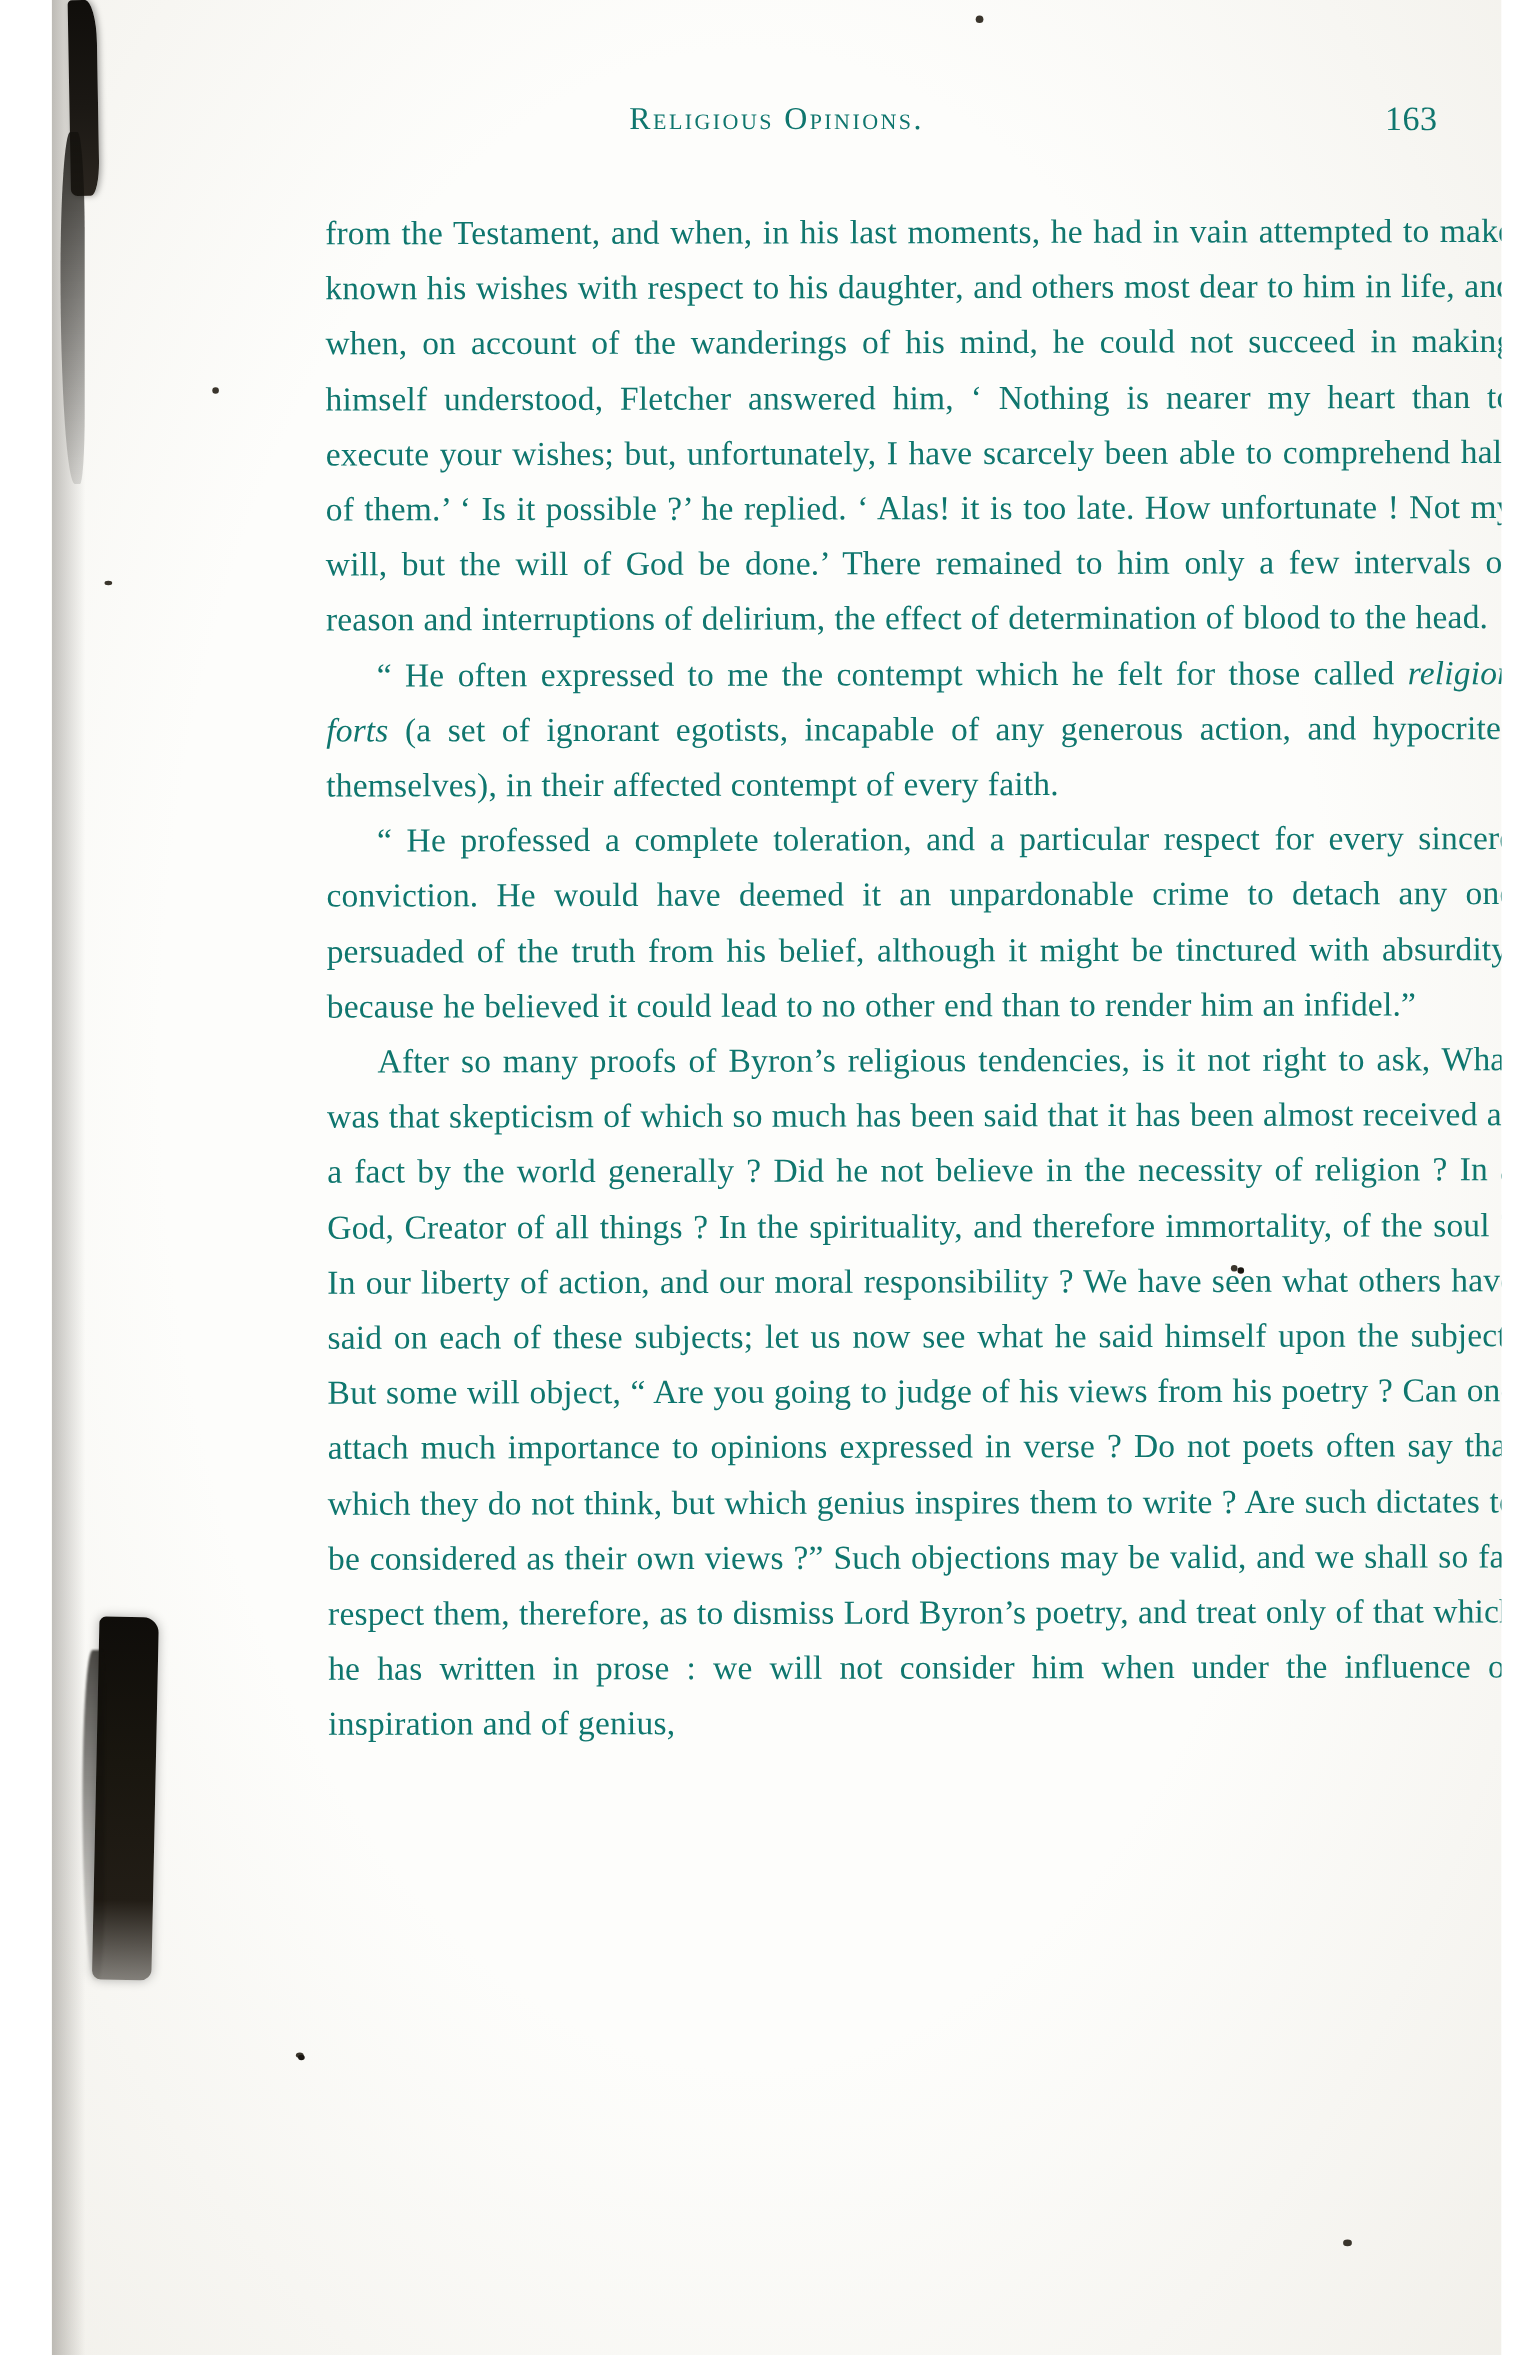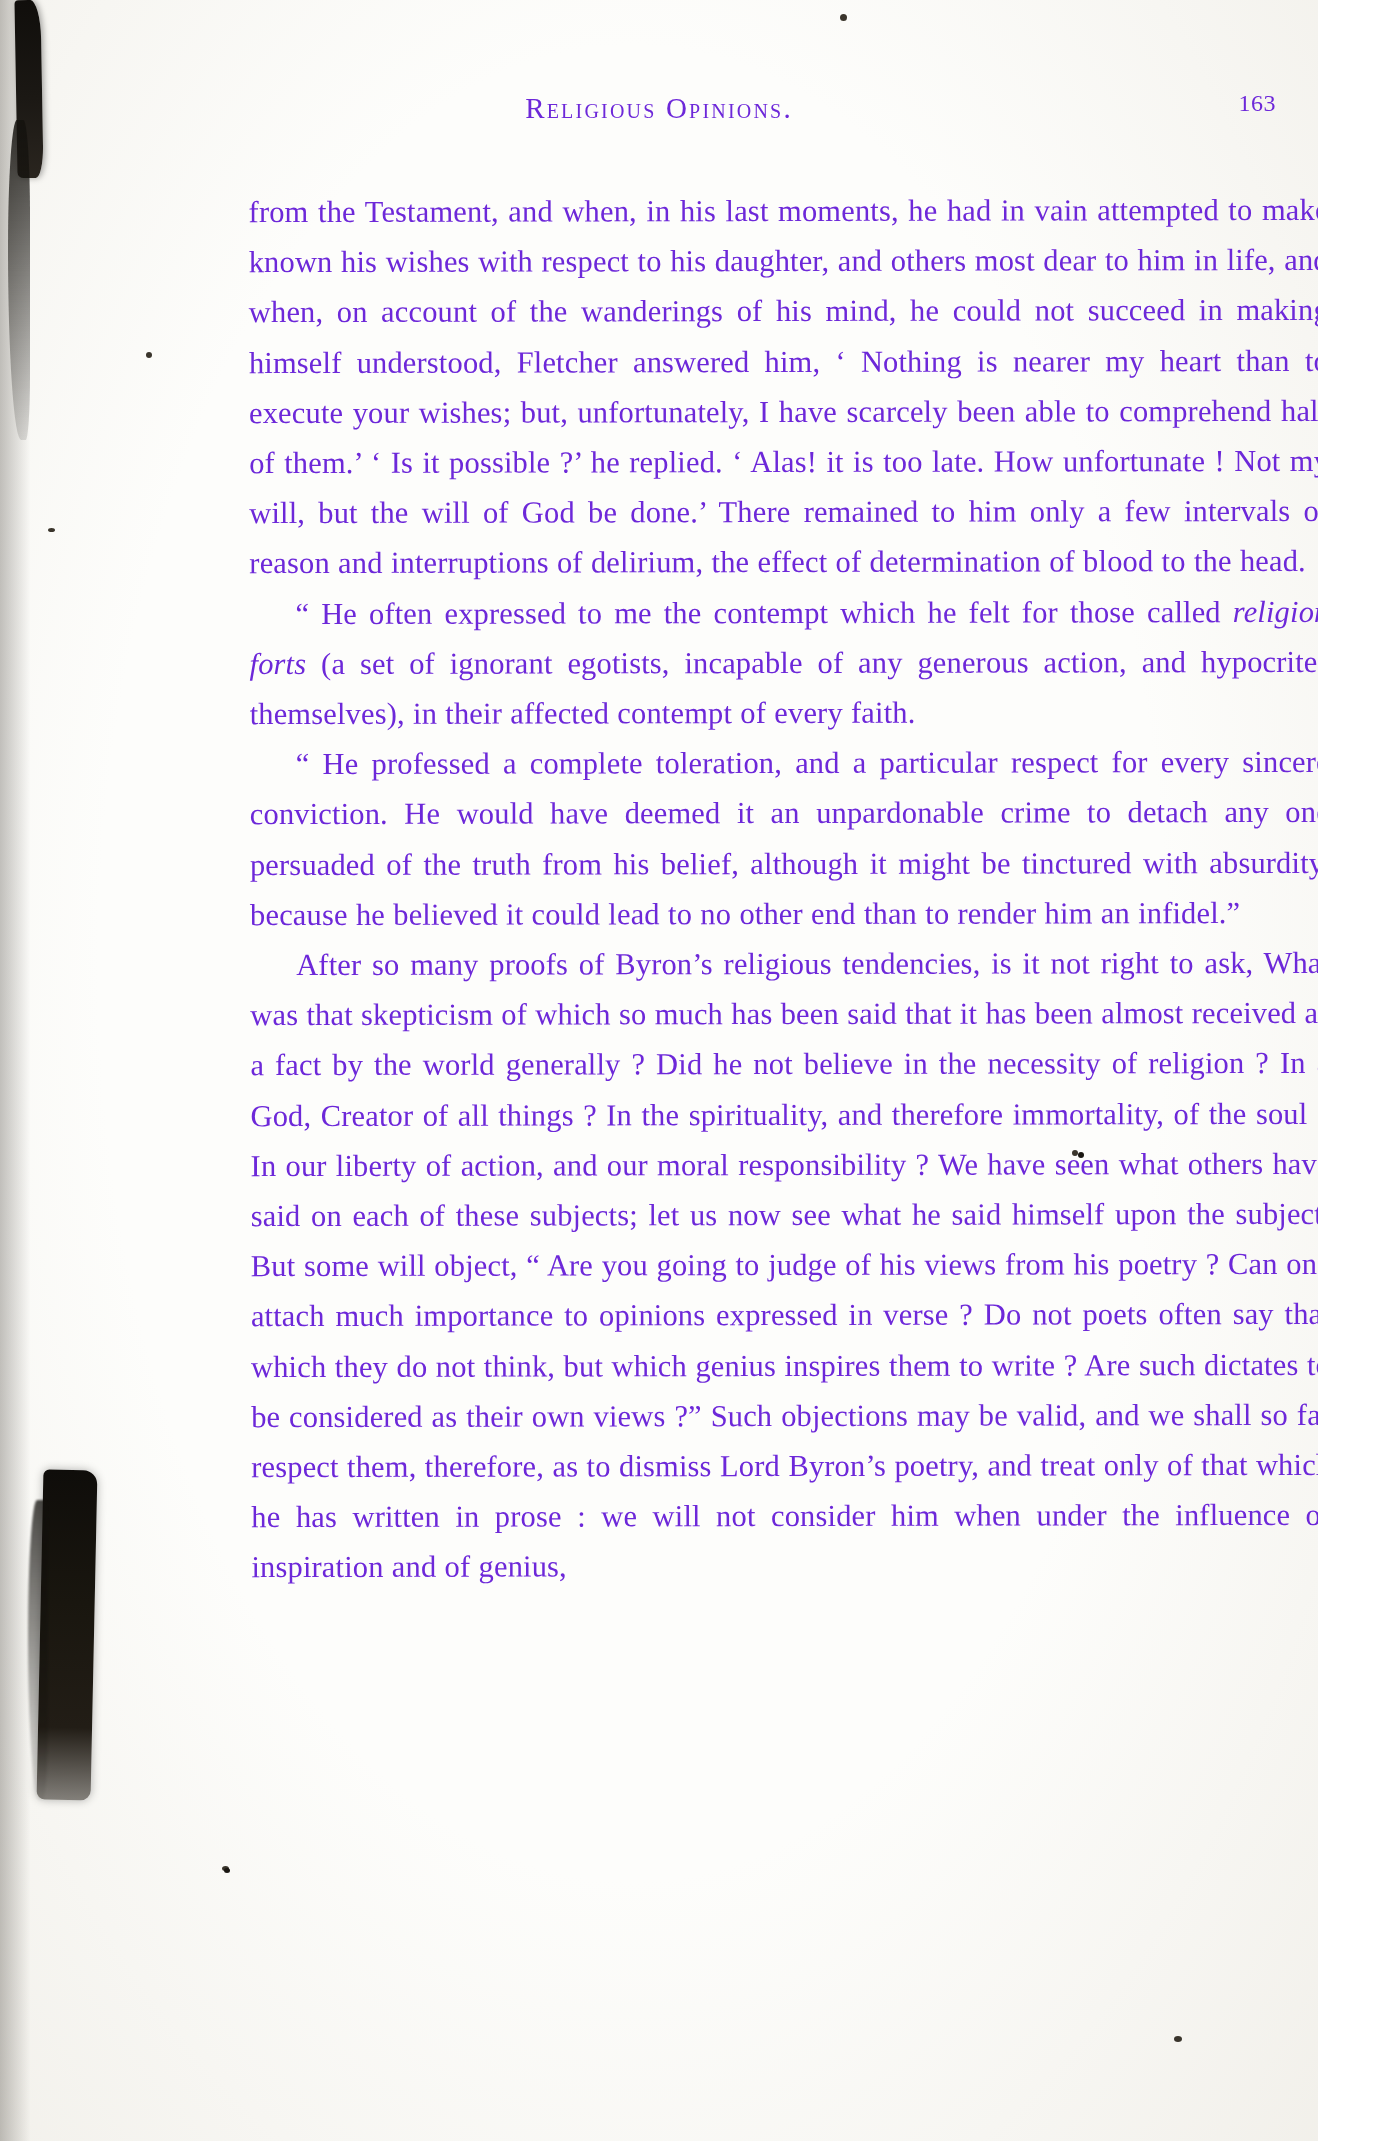--- a/index.html
+++ b/index.html
@@ -7,21 +7,22 @@
     padding: 0;
     background: #ffffff;
   }
   .page {
     position: relative;
     width: 1318px;
     height: 2141px;
     background: #fdfdfb;
     overflow: hidden;
     font-family: "Liberation Serif", serif;
-    color: #6d28d9;
+    color: #0f766e;
+    margin-left: 47px;
   }
 
   
   .scan-tint {
     position: absolute;
     inset: 0;
     background:
       radial-gradient(ellipse at 48% 45%, rgba(255,255,255,0) 55%, rgba(228,224,214,0.45) 100%);
     pointer-events: none;
   }
@@ -96,23 +97,23 @@
     left: 0;
     right: 0;
     text-align: center;
     font-variant: small-caps;
     letter-spacing: 2.2px;
     font-size: 29px;
     white-space: pre;
   }
   .folio {
     position: absolute;
-    right: 42px;
+    right: 58px;
     top: -2px;
-    font-size: 24px;
+    font-size: 31px;
     letter-spacing: 0.5px;
   }
 
   
   .textblock {
     position: absolute;
     left: 250px;
     top: 186px;
     width: 1080px;
   }

